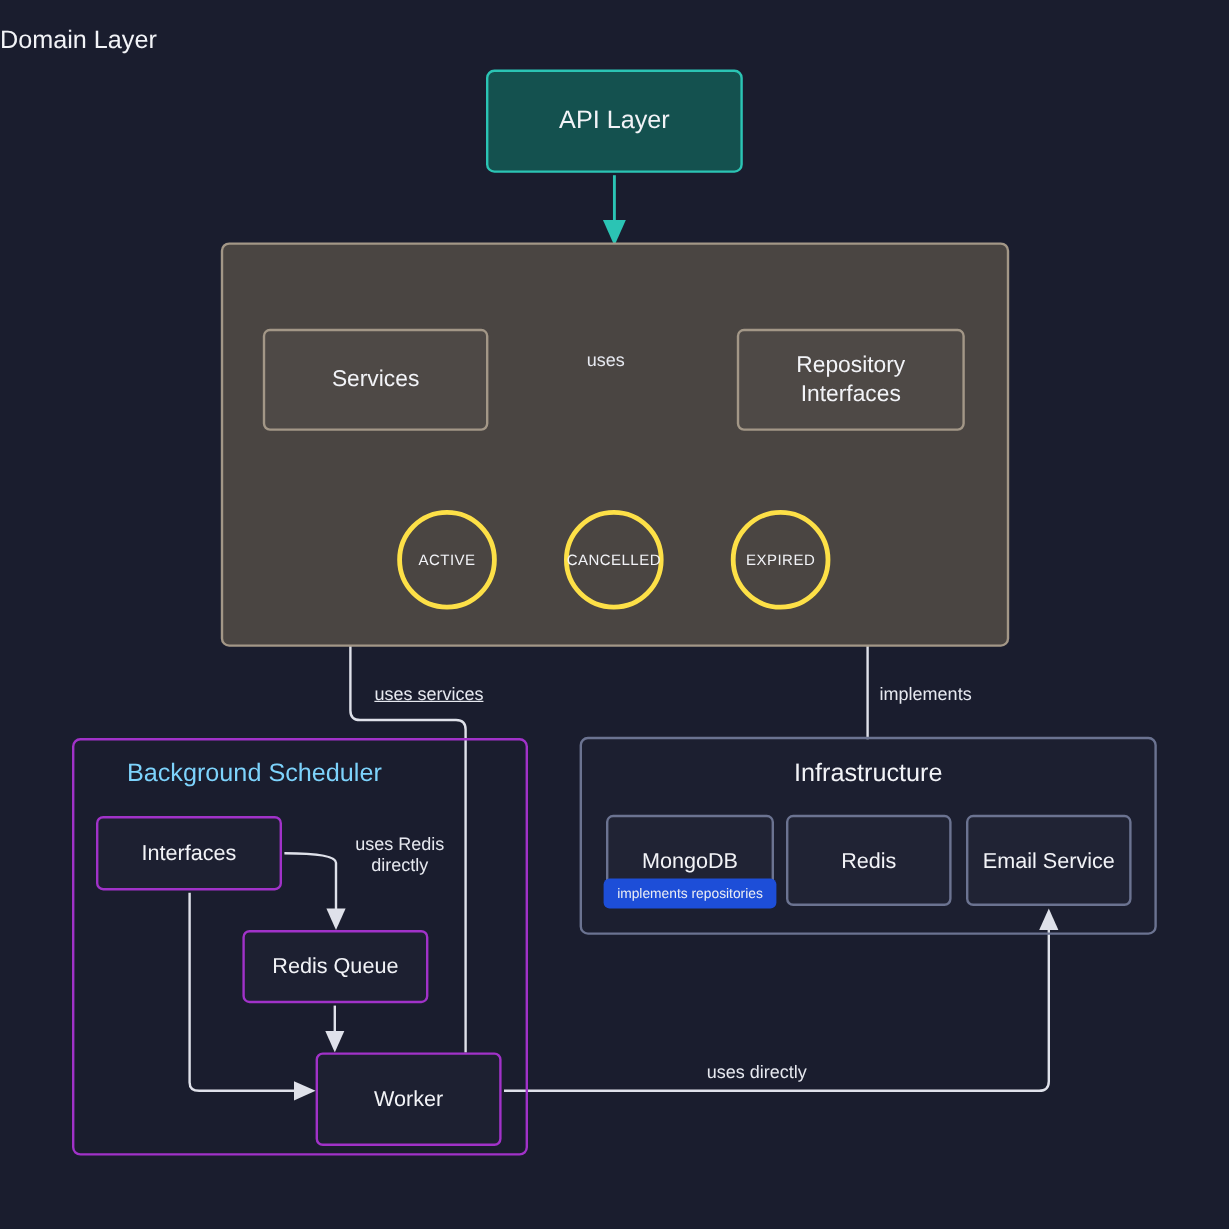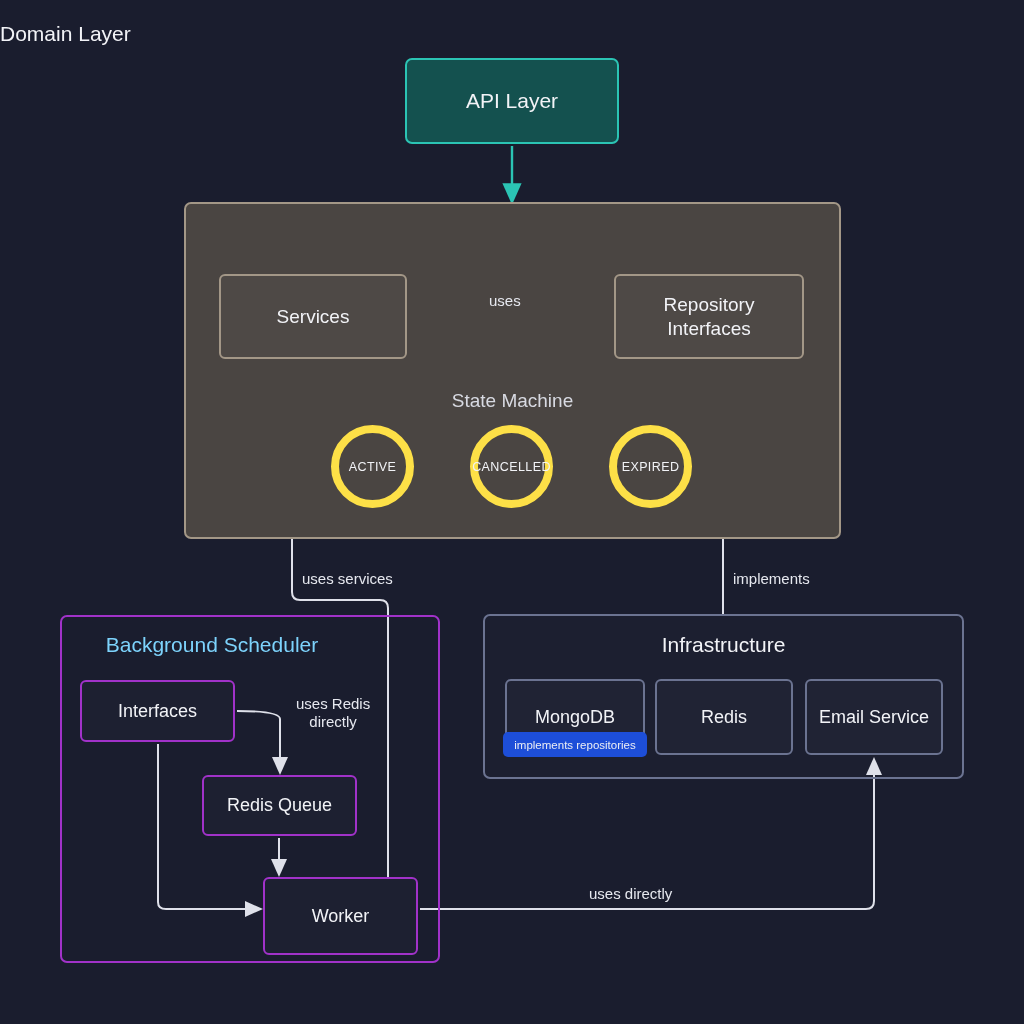--- a/index.html
+++ b/index.html
@@ -69,21 +69,21 @@
     position: absolute;
     left: 184px; right: 0; top: 390px; width: 657px;
     text-align: center;
     color: #d8dae2;
     font-size: 19px;
   }
   .state-circle {
     position: absolute;
     width: 83px; height: 83px;
     border-radius: 50%;
-    border: 8px solid #fde047;
+    border: 4px solid #fde047;
     box-sizing: border-box;
     display: flex;
     align-items: center;
     justify-content: center;
     color: #f2f3f7;
     font-size: 12.5px;
     letter-spacing: 0.4px;
     top: 425px;
   }
   #state-active   { left: 331px; }
@@ -172,21 +172,21 @@
 
   
   .edge-label {
     position: absolute;
     color: #e6e8ef;
     font-size: 15px;
     white-space: pre;
     line-height: 1.2;
   }
   #label-uses          { left: 489px; top: 292px; }
-  #label-uses-services { left: 302px; top: 570px; }
+  #label-uses-services { left: 312px; top: 570px; text-decoration: underline; }
   #label-implements    { left: 733px; top: 570px; }
   #label-uses-redis    { left: 296px; top: 695px; text-align: center; }
   #label-uses-directly { left: 589px; top: 885px; }
 
   svg#edges {
     position: absolute;
     left: 0; top: 0;
     width: 1024px; height: 1024px;
     pointer-events: none;
   }
@@ -235,21 +235,20 @@
 
   <div class="node" id="services-box">
     <span>Services</span>
   </div>
 
   <div class="node" id="repository-interfaces-box">
     <span style="white-space:pre-line">Repository
 Interfaces</span>
   </div>
 
-  <div id="state-machine-title">State Machine</div>
 
   <div class="state-circle" id="state-active">
     <span>ACTIVE</span>
   </div>
   <div class="state-circle" id="state-cancelled">
     <span>CANCELLED</span>
   </div>
   <div class="state-circle" id="state-expired">
     <span>EXPIRED</span>
   </div>

